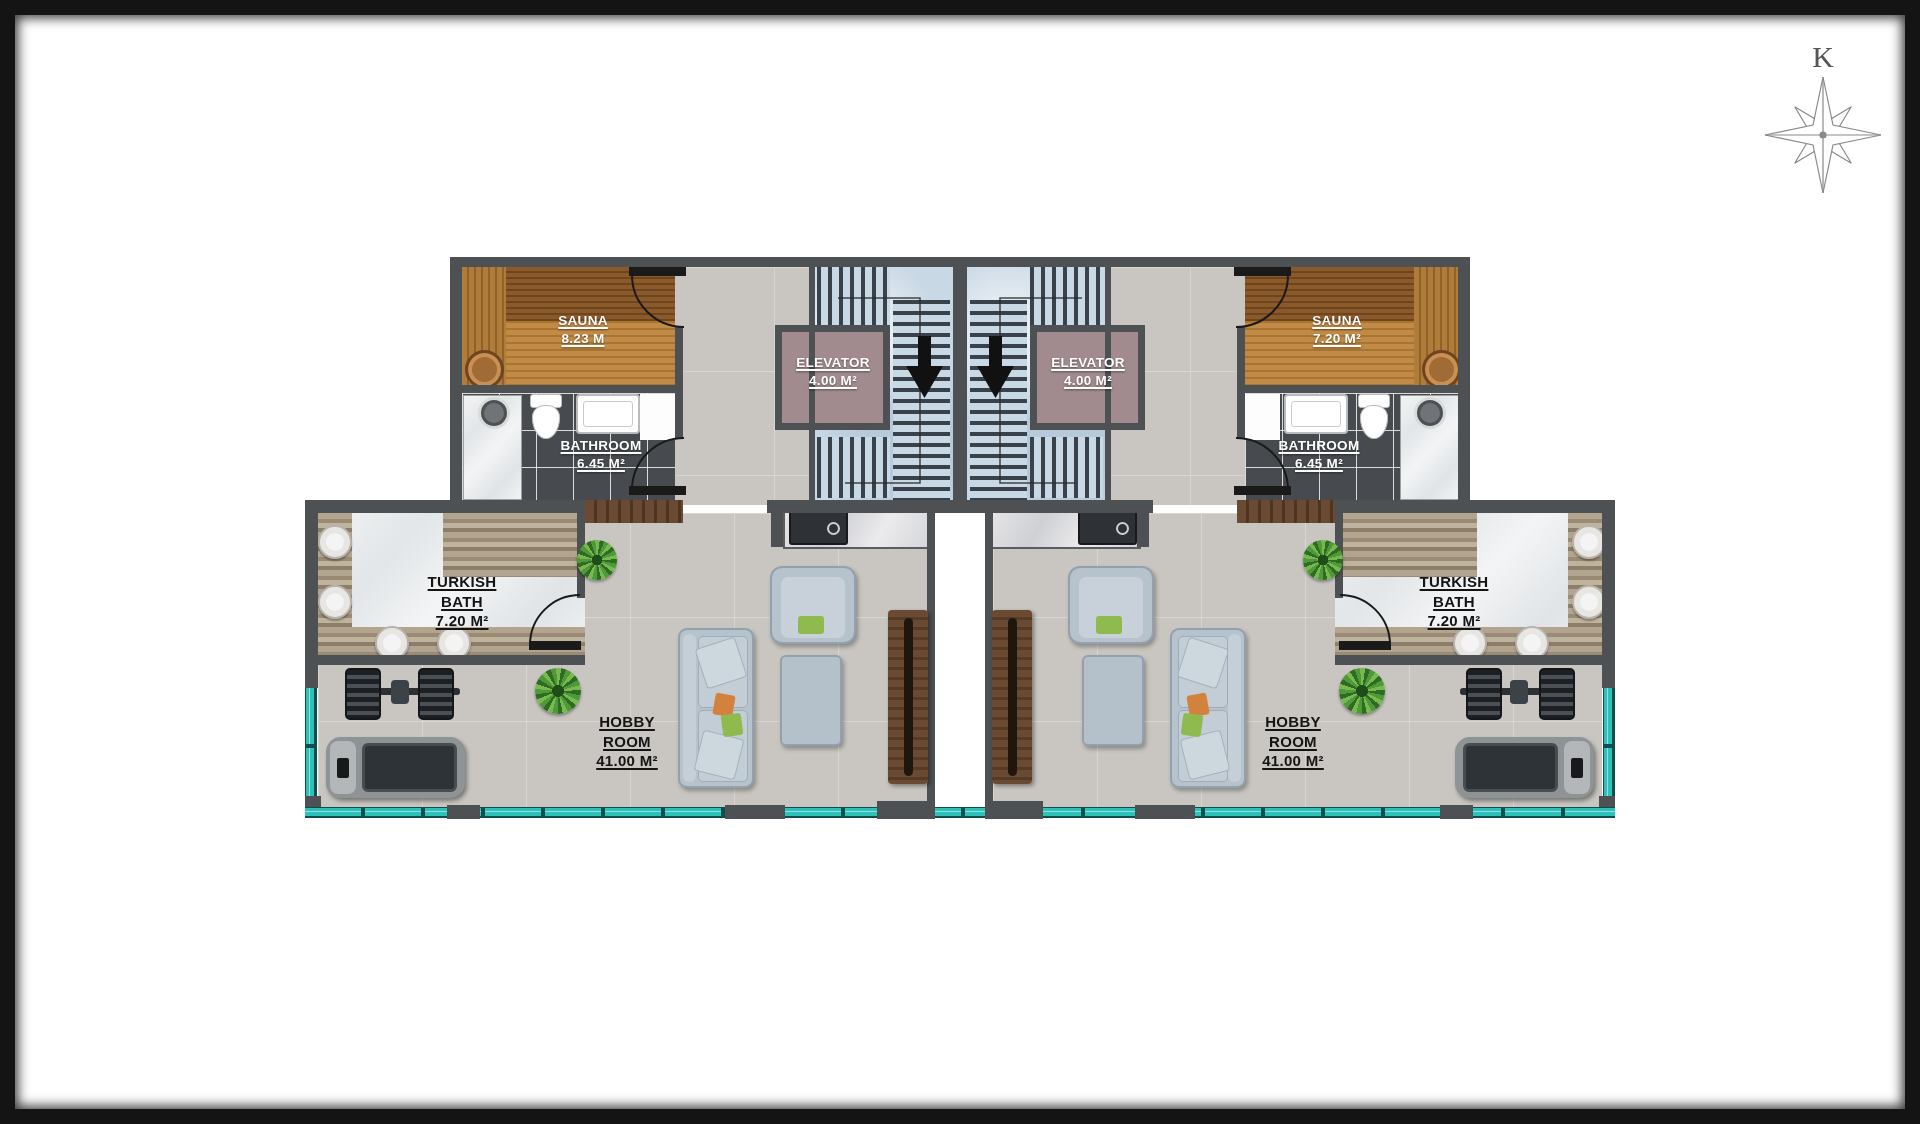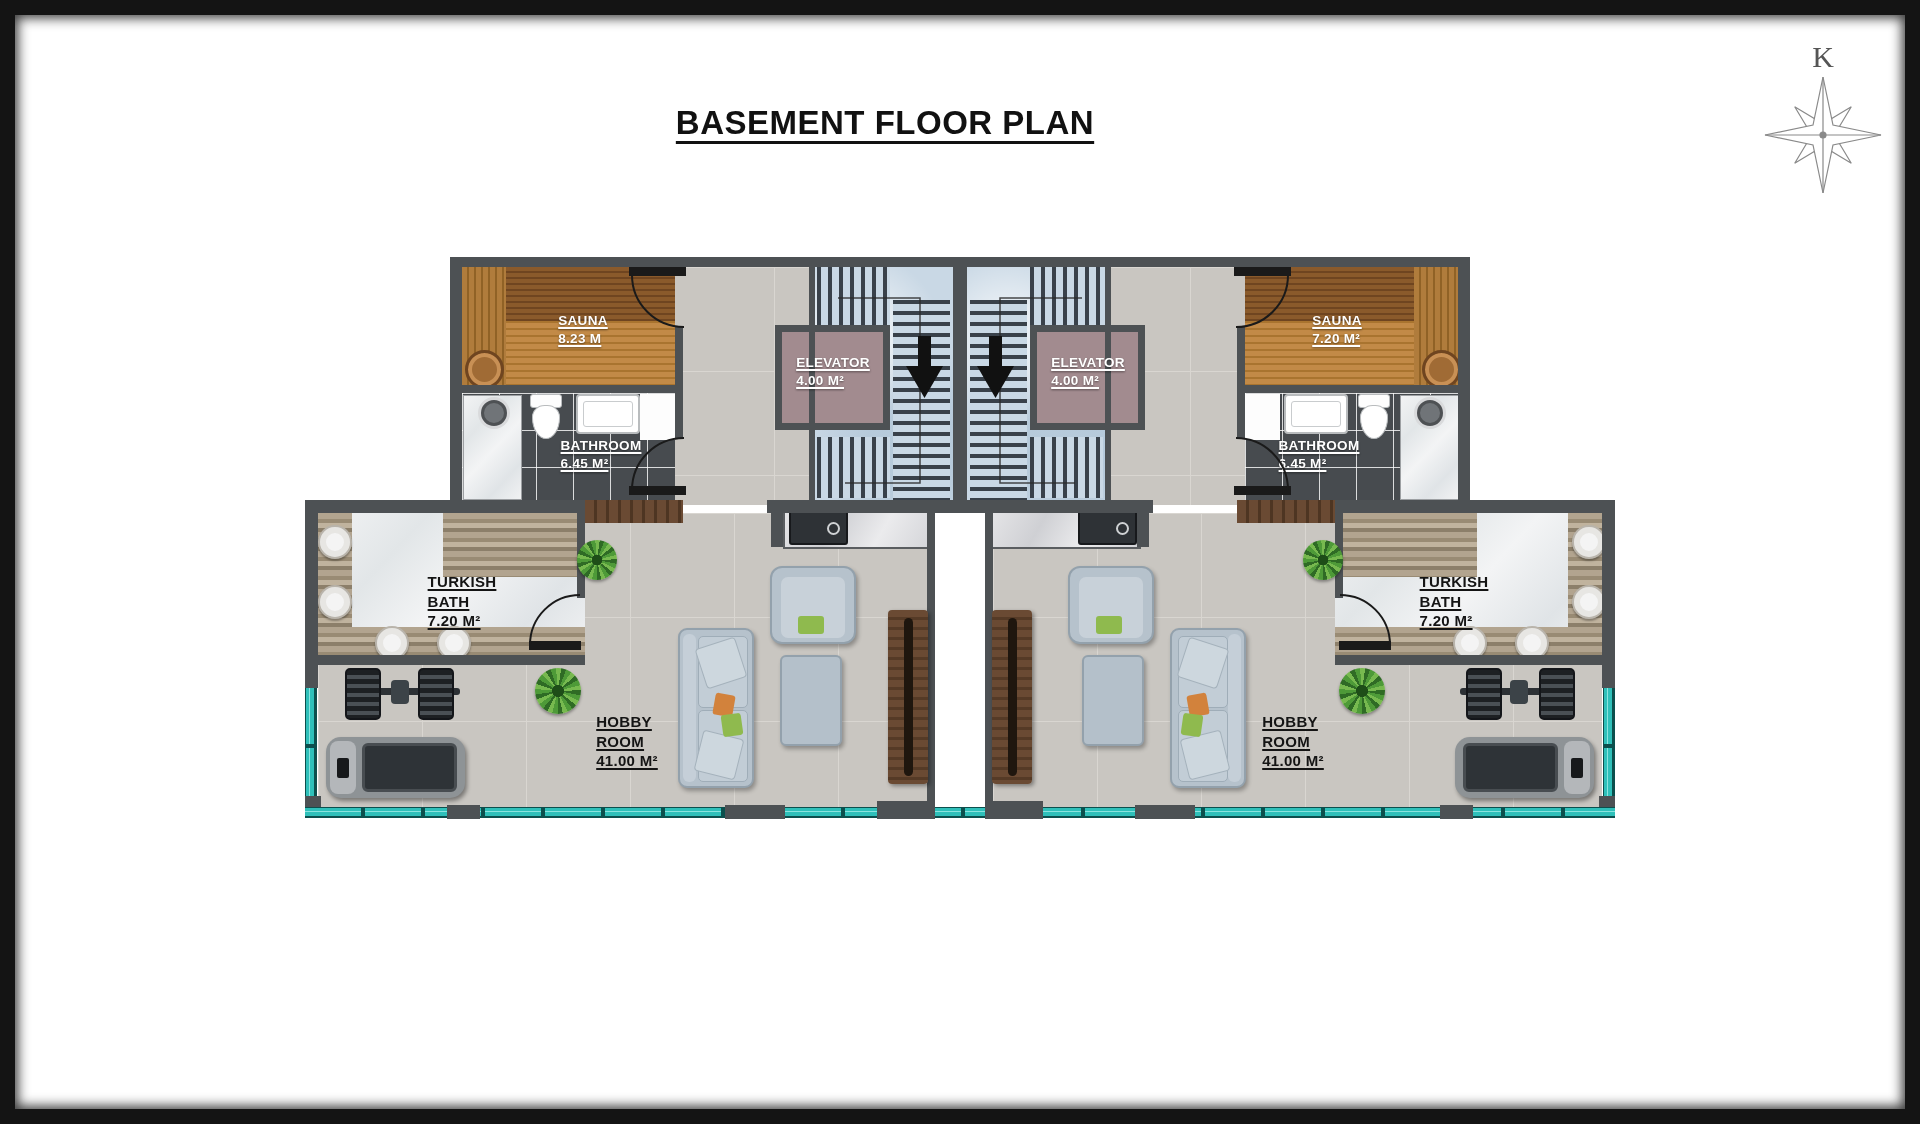--- a/index.html
+++ b/index.html
@@ -67,37 +67,36 @@
   .gym .seat{position:absolute;top:12px;width:18px;height:24px;background:#3c4348;border-radius:4px;}
   .sink-dark{position:absolute;background:#2e3236;border:2px solid #17191c;border-radius:3px;}
   .sink-dark .faucet{position:absolute;right:6px;top:50%;width:9px;height:9px;margin-top:-5px;border:2px solid #cfd2d4;border-radius:50%;}
   .toilet{position:absolute;width:32px;}
   .toilet .tank{position:absolute;top:0;left:0;right:0;height:12px;background:#fdfdfd;border:1px solid #b9bcbe;border-radius:3px;}
   .toilet .bowl{position:absolute;top:11px;left:2px;right:2px;height:32px;background:#ffffff;border:1px solid #b9bcbe;border-radius:45% 45% 50% 50%/35% 35% 62% 62%;}
   .sinkw{position:absolute;background:#ffffff;border:2px solid #b9bcbe;border-radius:4px;}
   .sinkw i{position:absolute;inset:5px;border:1px solid #c9ccce;border-radius:3px;}
   .shower-head{position:absolute;width:20px;height:20px;border-radius:50%;background:#707478;border:3px solid #4e5154;box-shadow:0 0 0 3px #d9dadc;}
   
-  .room-label{position:absolute;transform:translateX(-50%);text-align:left;font-weight:bold;line-height:1.3;letter-spacing:.3px;z-index:30;}
+  .room-label{position:absolute;transform:translateX(-50%);text-align:center;font-weight:bold;line-height:1.3;letter-spacing:.3px;z-index:30;}
   .room-label span{display:block;text-decoration:underline;text-underline-offset:2px;text-decoration-thickness:1.5px;}
   .lab-light{color:#ffffff;font-size:13.5px;text-shadow:0 1px 2px rgba(0,0,0,.45);}
   .lab-dark{color:#141414;font-size:15px;}
   .title{position:absolute;left:885px;top:104px;transform:translateX(-50%);
       font-size:33px;font-weight:800;color:#111;letter-spacing:.5px;white-space:nowrap;}
   .title span{text-decoration:underline;text-decoration-thickness:3px;text-underline-offset:7px;}
   .compass{position:absolute;left:1762px;top:42px;width:122px;text-align:center;color:#555;}
   .compass .k{font-family:"Liberation Serif",serif;font-size:30px;display:block;line-height:1;}
   svg.overlay{position:absolute;left:0;top:0;z-index:40;pointer-events:none;}
 </style>
 </head>
 <body>
 
 <div id="canvas">
 
-  <div class="title"><span>BASEMENT FLOOR PLAN</span></div>
   <div class="compass">
     <span class="k">K</span>
     <svg width="122" height="126" viewBox="0 0 122 126">
       <g stroke="#8a8a8a" stroke-width="1.2" fill="#ffffff">
         <g transform="rotate(45 61 63)">
           <path d="M61 23 L69 55 L101 63 L69 71 L61 103 L53 71 L21 63 L53 55 Z"></path>
         </g>
         <path d="M61 5 L71 53 L119 63 L71 73 L61 121 L51 73 L3 63 L51 53 Z"></path>
         <path d="M61 5 L61 121 M3 63 L119 63" fill="none"></path>
         <circle cx="61" cy="63" r="3" fill="#8a8a8a"></circle>

